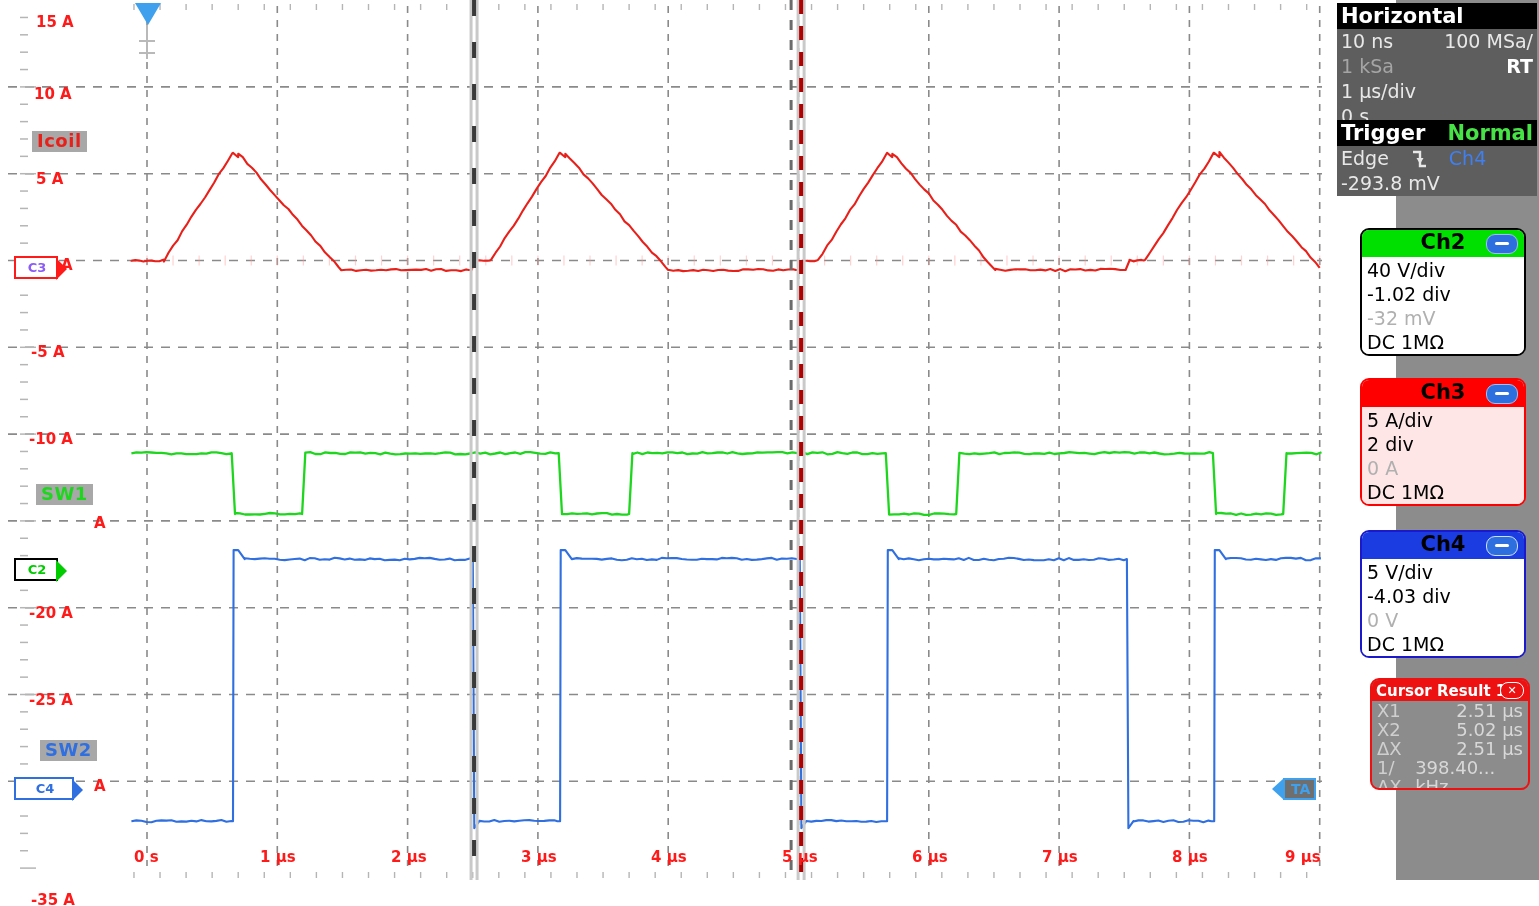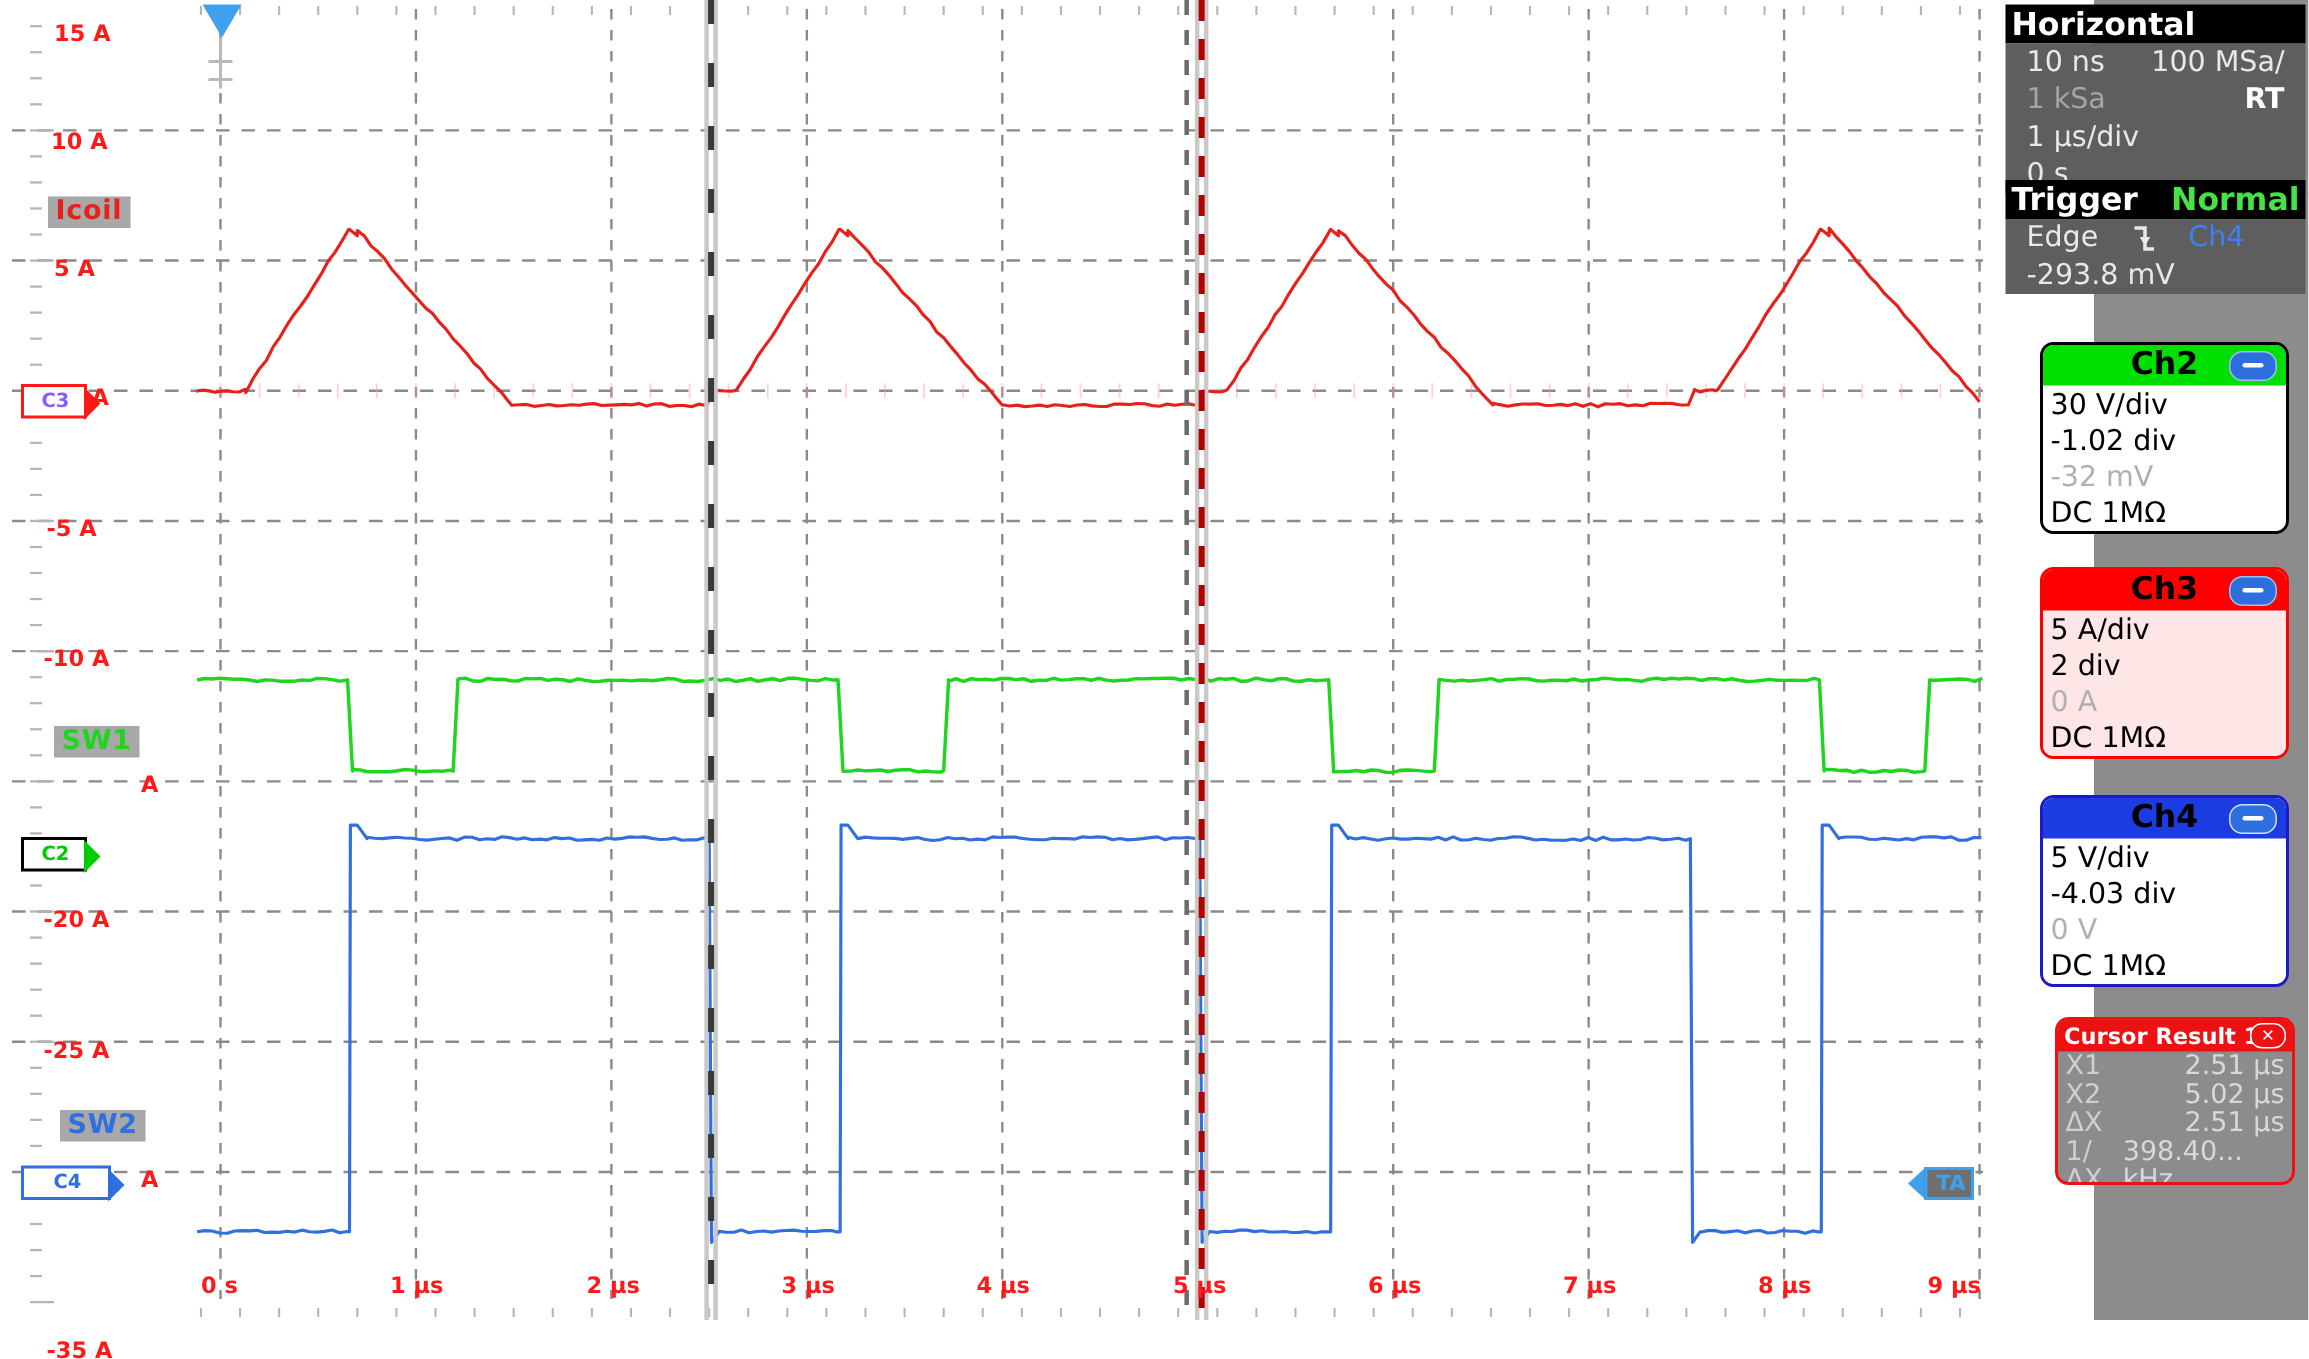--- a/index.html
+++ b/index.html
@@ -43,21 +43,21 @@
 
   
   #side{position:absolute;left:1330px;top:0;width:209px;height:906px;background:#fff;}
   #sidebg{position:absolute;left:66px;top:0;width:143px;height:880px;background:#8c8c8c;}
 
   .box{position:absolute;box-sizing:border-box;}
 
   .hdr-blk{background:#000;color:#fff;font-size:21px;font-weight:700;
            padding:0 4px;line-height:26px;height:26px;white-space:nowrap;}
   .info-blk{background:#5e5e5e;color:#e8e8e8;font-size:19px;line-height:25px;
-            padding:0 14px;white-space:nowrap;}
+            padding:0 4px;white-space:nowrap;}
   .dim{color:#a5a5a5;}
   .grn{color:#46e246;}
   .blu{color:#3f7ff0;}
   .rowsp{display:flex;justify-content:space-between;}
 
   
   .chcard{position:absolute;border-radius:9px;border:2px solid #000;overflow:hidden;
           background:#fff;box-sizing:border-box;}
   .chtitle{height:27px;display:flex;justify-content:center;
            position:relative;font-size:21px;font-weight:700;color:#000;}
@@ -401,21 +401,21 @@
       <div>-293.8 mV</div>
     </div>
   </div>
 
   <div class="chcard" style="left:30px;top:228px;width:166px;height:128px;">
     <div class="chtitle" style="background:#00e000;">
       <span>Ch2</span>
       <span class="toggle"></span>
     </div>
     <div class="chbody" style="background:#fff;">
-      <div>30 V/div</div>
+      <div>40 V/div</div>
       <div>-1.02 div</div>
       <div class="g">-32 mV</div>
       <div>DC 1MΩ</div>
     </div>
   </div>
 
   <div class="chcard" style="left:30px;top:378px;width:166px;height:128px;border-color:#ff0000;">
     <div class="chtitle" style="background:#ff0000;">
       <span>Ch3</span>
       <span class="toggle"></span>

